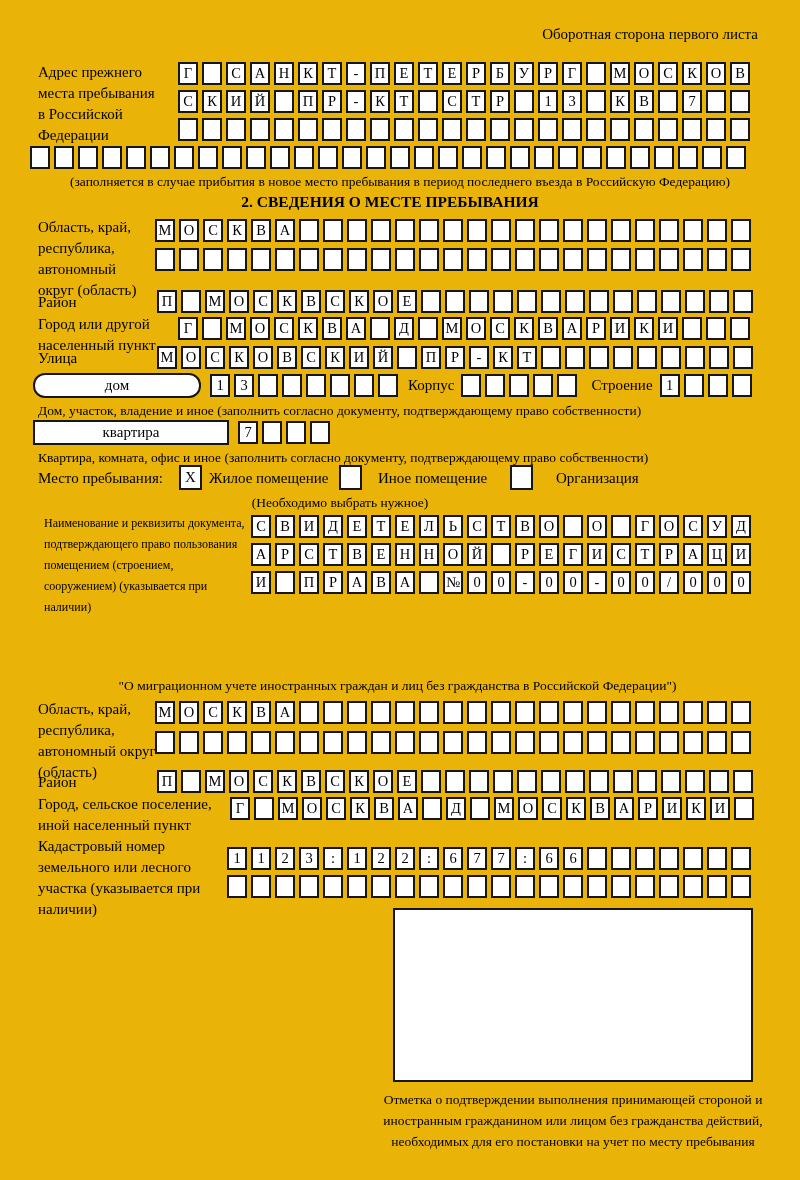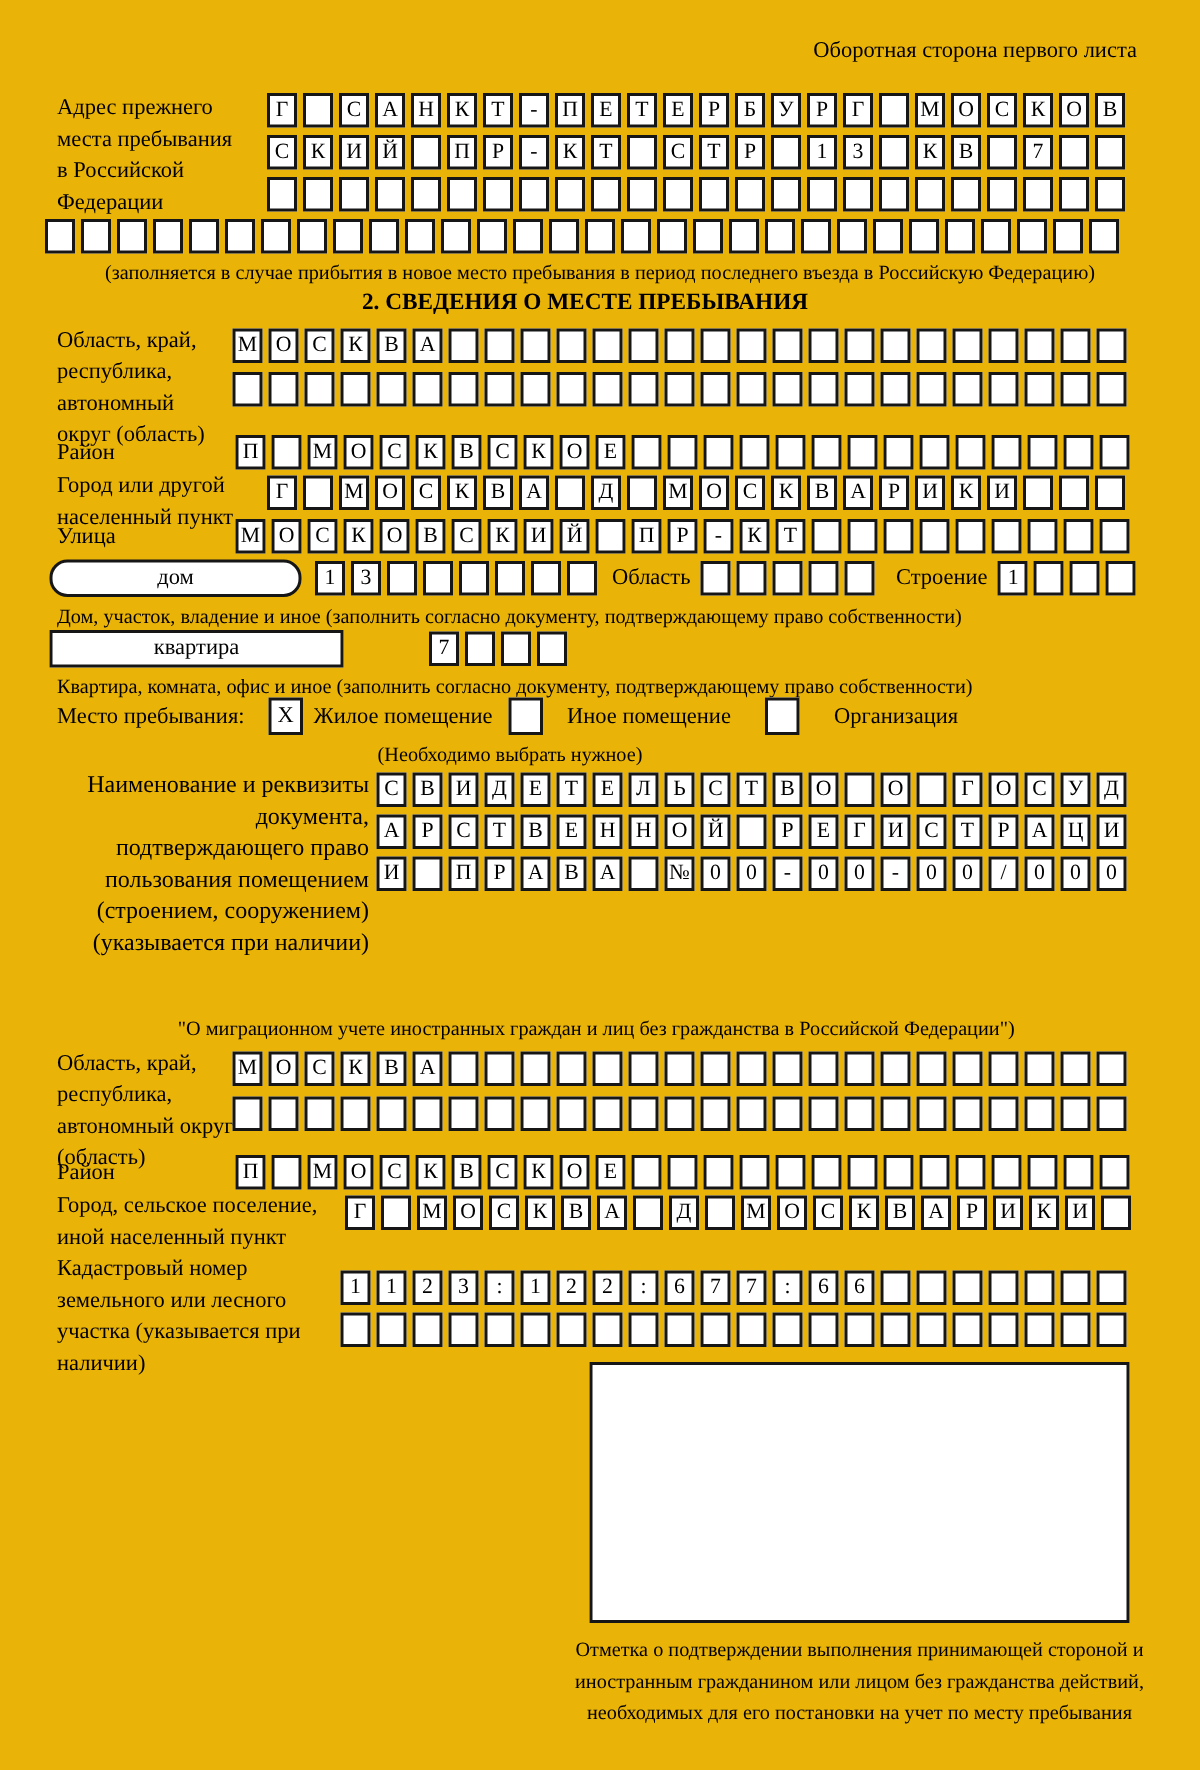--- a/index.html
+++ b/index.html
@@ -299,39 +299,39 @@
     <div class="cellrow" style="position:static;">
         <div class="cell">1</div>
         <div class="cell">3</div>
         <div class="cell"></div>
         <div class="cell"></div>
         <div class="cell"></div>
         <div class="cell"></div>
         <div class="cell"></div>
         <div class="cell"></div>
       </div>
-    <span class="lbl" style="position:static;margin:0 7px 0 10px;">Область</span>
+    <span class="lbl" style="position:static;margin:0 7px 0 10px;">Корпус</span>
     <div class="cellrow" style="position:static;">
         <div class="cell"></div>
         <div class="cell"></div>
         <div class="cell"></div>
         <div class="cell"></div>
         <div class="cell"></div>
       </div>
     <span class="lbl" style="position:static;margin:0 7px 0 14px;">Строение</span>
     <div class="cellrow" style="position:static;">
         <div class="cell">1</div>
         <div class="cell"></div>
         <div class="cell"></div>
         <div class="cell"></div>
       </div>
   </div>
   <div class="note" style="left:38px;top:401px;">Дом, участок, владение и иное (заполнить согласно документу, подтверждающему право собственности)</div>
 
-  <div class="flexline" style="left:33px;top:420px;gap:48px;">
+  <div class="flexline" style="left:33px;top:420px;">
     <div class="widebox" style="width:196px;margin-right:9px;">
       <span>квартира</span>
     </div>
     <div class="cellrow" style="position:static;">
         <div class="cell">7</div>
         <div class="cell"></div>
         <div class="cell"></div>
         <div class="cell"></div>
       </div>
   </div>
@@ -345,21 +345,21 @@
   <div class="checkbox" style="left:339px;top:465px;">
     <span></span>
   </div>
   <div class="lbl" style="left:366px;top:468px;margin-left:12px;">Иное помещение</div>
   <div class="checkbox" style="left:510px;top:465px;">
     <span></span>
   </div>
   <div class="lbl" style="left:556px;top:468px;">Организация</div>
   <div class="note center" style="left:210px;top:493px;width:260px;">(Необходимо выбрать нужное)</div>
 
-  <div class="lbl" style="left:44px;top:513px;width:202px;font-size:16px;text-align:right;">Наименование и реквизиты документа, подтверждающего право пользования помещением (строением, сооружением) (указывается при наличии)</div>
+  <div class="lbl" style="left:44px;top:513px;width:202px;font-size:12px;">Наименование и реквизиты документа, подтверждающего право пользования помещением (строением, сооружением) (указывается при наличии)</div>
   <div class="cellrow" style="left:251px;top:515px;">
       <div class="cell">С</div>
       <div class="cell">В</div>
       <div class="cell">И</div>
       <div class="cell">Д</div>
       <div class="cell">Е</div>
       <div class="cell">Т</div>
       <div class="cell">Е</div>
       <div class="cell">Л</div>
       <div class="cell">Ь</div>

